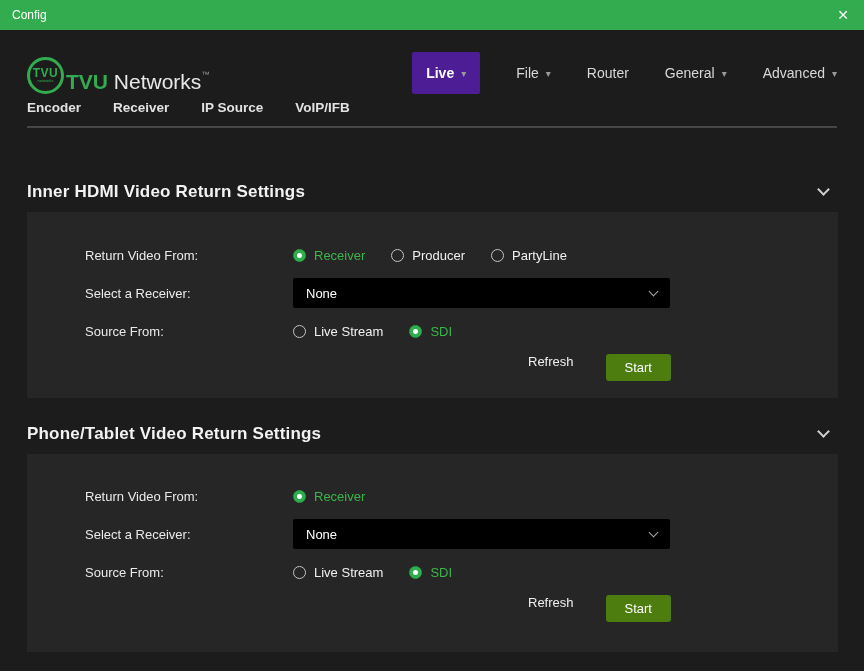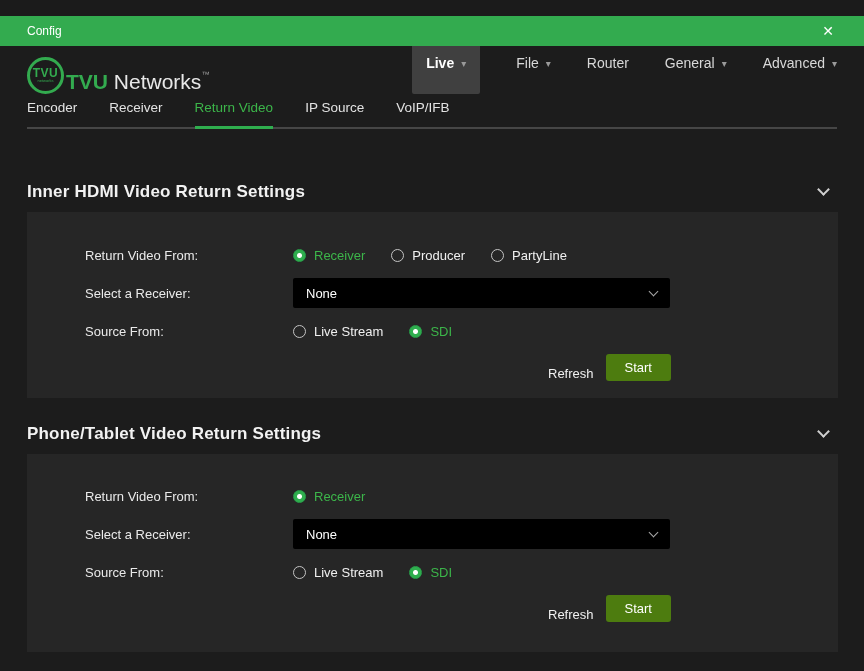--- a/index.html
+++ b/index.html
@@ -1,22 +1,22 @@
 <!DOCTYPE html>
 <html><head>
 <meta charset="utf-8">
 <style>
   * { margin:0; padding:0; box-sizing:border-box; }
   html,body { width:864px; height:671px; background:#151515; overflow:hidden; }
   body { font-family:"Liberation Sans", sans-serif; }
   .window { position:relative; width:864px; height:671px; background:#1b1b1b; }
 
   
-  .titlebar { position:absolute; top:16px; left:0; right:0; height:30px; background:#33ab4f;
-              display:flex; align-items:center; padding:0 27px; z-index:10; }
+  .titlebar { position:absolute; top:0; left:0; right:0; height:30px; background:#33ab4f;
+              display:flex; align-items:center; padding:0 12px; z-index:10; }
   .titlebar-title { color:#ffffff; font-size:12px; }
   .close-btn { margin-left:auto; color:#ffffff; font-size:14px; font-weight:bold;
                font-family:"DejaVu Sans", sans-serif; padding:0 3px; cursor:default; }
 
   
   .app { position:absolute; top:30px; left:0; right:0; bottom:0; background:#1c1c1c; }
 
   
   .header { position:absolute; top:6px; left:27px; right:27px; height:58px;
             display:flex; align-items:flex-end; }
@@ -26,28 +26,28 @@
   .logo-tvu { color:#33ab4f; font-weight:bold; font-size:12px; line-height:11px; letter-spacing:.5px; }
   .logo-sub { color:#33ab4f; font-size:4px; line-height:4px; }
   .brand { margin-left:2px; font-size:21px; white-space:nowrap; }
   .brand-bold { color:#33ab4f; font-weight:bold; }
   .brand-rest { color:#e8e8e8; }
   .brand-tm { color:#9a9a9a; font-size:8px; vertical-align:top; }
 
   .nav { margin-left:auto; display:flex; align-items:center; gap:36px;
          font-size:14px; color:#d8d8d8; }
   .nav-item { display:flex; align-items:center; gap:7px; cursor:default; }
-  .nav-item.active { background:#404040; padding:23px 14px; font-weight:bold; color:#ffffff;
+  .nav-item.active { background:#4c1d95; padding:13px 14px; font-weight:bold; color:#ffffff;
                      border-radius:2px; }
   .caret { color:#9a9a9a; font-size:10px; font-family:"DejaVu Sans", sans-serif; }
 
   
   .tabbar { position:absolute; top:70px; left:27px; right:27px;
             display:flex; gap:32px; border-bottom:2px solid #464646; }
-  .tab { padding-bottom:11px; font-size:13.5px; font-weight:normal; color:#e2e2e2; cursor:default;text-align:right; }
+  .tab { padding-bottom:11px; font-size:13.5px; font-weight:bold; color:#e2e2e2; cursor:default;text-align:right; }
   .tab.active { color:#3cb54a; border-bottom:3px solid #2fae4e; margin-bottom:-2px; }
 
   
   .main { position:absolute; top:98px; left:27px; right:26px; }
 
   .section-header { display:flex; align-items:center; justify-content:space-between;
                     height:40px; }
   .section-header.first { margin-top:44px; }
   .section-header.second { margin-top:16px; }
   .section-title { font-size:17px; font-weight:bold; color:#f2f2f2; letter-spacing:.2px; }
@@ -67,22 +67,22 @@
   .radio { width:13px; height:13px; border-radius:50%; border:1px solid #c4c4c4; flex-shrink:0; }
   .radio.sel { border:1px solid #28a24a;
                background:radial-gradient(circle, #ffffff 0, #ffffff 2px, #2fae4e 3px, #2fae4e 100%); }
 
   .dropdown { width:377px; height:30px; background:#000000; border-radius:2px;
               display:flex; align-items:center; justify-content:space-between;
               padding:0 13px; color:#ffffff; font-size:13px; cursor:default; }
   .dd-chev { width:7px; height:7px; border-right:1.5px solid #a8a8a8; border-bottom:1.5px solid #a8a8a8;
              transform:rotate(45deg); margin-top:-4px; }
 
-  .actions { display:flex; align-items:flex-end; justify-content:flex-end;
-             padding-right:167px; gap:12px; height:27px; margin-top:6px; }
+  .actions { display:flex; align-items:flex-start; justify-content:flex-end;
+             padding-right:167px; gap:32px; height:27px; margin-top:6px; }
   .panel-2 .actions { margin-top:0; }
   .refresh { font-size:13px; color:#f0f0f0; cursor:default; }
   .start-btn { background:#4d7c0f; color:#ffffff; font-size:13px; border:none; border-radius:3px;
                padding:5px 19px; height:27px; cursor:default; font-family:"Liberation Sans", sans-serif; }
 </style>
 </head>
 <body>
 
 <div class="window">
 
@@ -122,21 +122,20 @@
         <div class="nav-item">
           <span>Advanced</span>
           <span class="caret">▾</span>
         </div>
       </div>
     </div>
 
     <div class="tabbar">
       <div class="tab">Encoder</div>
       <div class="tab">Receiver</div>
-      <div class="tab active">Return Video</div>
       <div class="tab">IP Source</div>
       <div class="tab">VoIP/IFB</div>
     </div>
 
     <div class="main">
 
       <div class="section-header first">
         <span class="section-title">Inner HDMI Video Return Settings</span>
         <span class="sec-chev"></span>
       </div>

